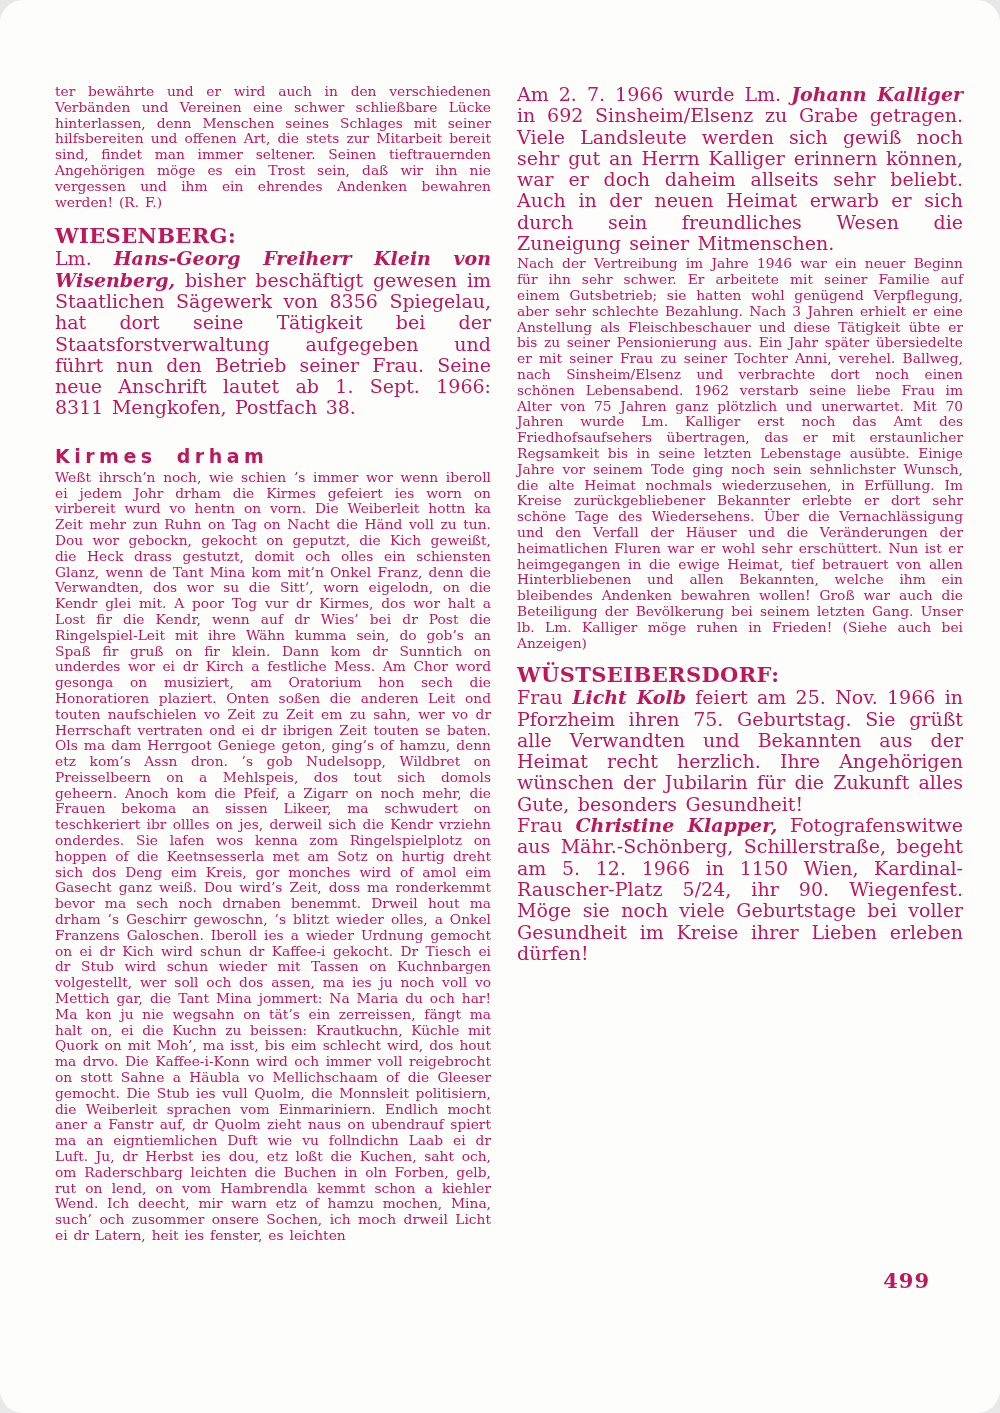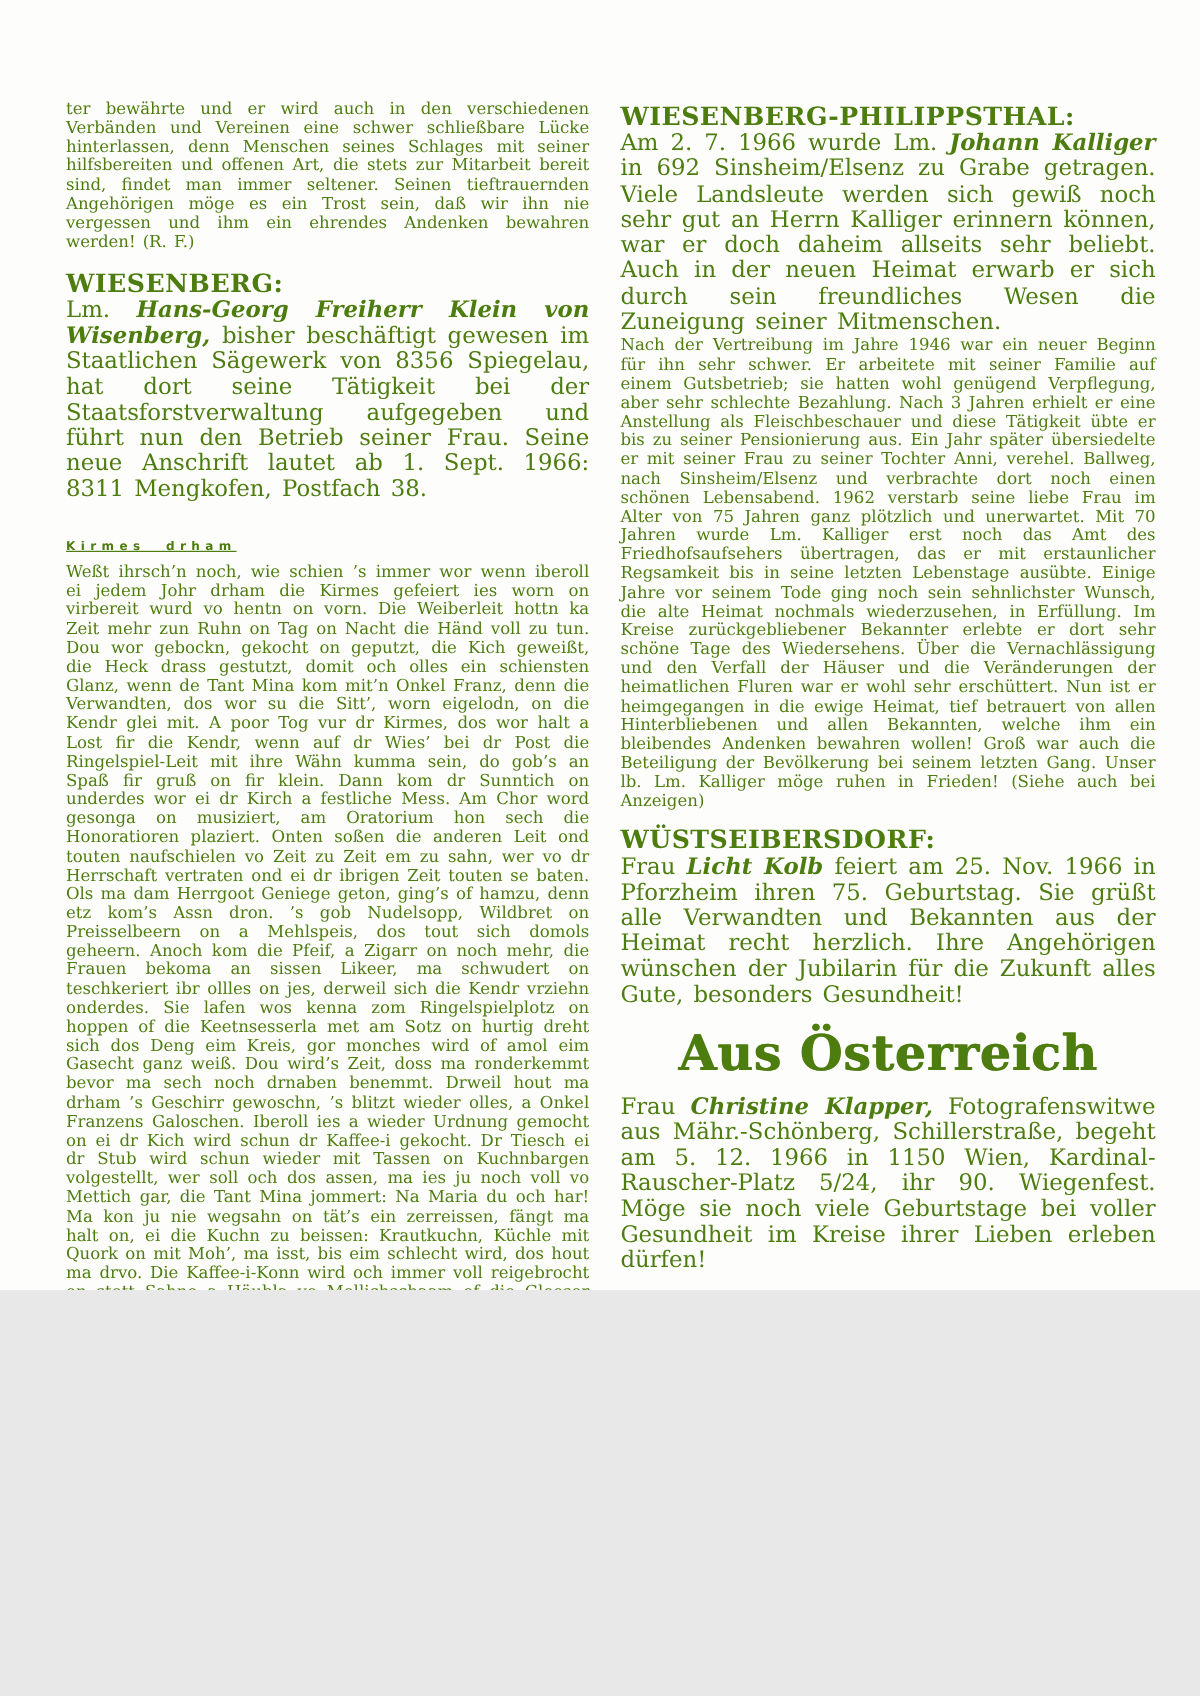--- a/index.html
+++ b/index.html
@@ -1,45 +1,46 @@
 <!DOCTYPE html>
 <html lang="de"><head>
 <meta charset="utf-8">
 <style>
   html,body{margin:0;padding:0;background:#e8e8e8;}
   .page{
     position:relative;
-    width:1000px;height:1075px;
+    width:1000px;height:1413px;
     margin:0 auto;
     background:#fdfdfb;
-    color:#4d7c0f;
+    color:#be185d;
     box-sizing:border-box;
     padding-top:84px;
     font-family:"DejaVu Serif", "Liberation Serif", serif;
     overflow:hidden;
+    border-radius:23px;
   }
   .columns{display:flex;margin-left:55px;gap:26px;}
   .col-left{width:436px;}
   .col-right{width:446px;}
   p{margin:0;}
   .just{text-align:justify;hyphens:auto;-webkit-hyphens:auto;}
   .small{font-size:13.8px;line-height:15.8px;word-spacing:1.5px;}
   .large{font-size:19px;line-height:21.3px;word-spacing:2.5px;}
   .b{font-weight:bold;font-style:italic;}
   h2.place{
     font-size:21px;font-weight:bold;margin:0;
     letter-spacing:0.4px;line-height:25px;
   }
   .mb-sect{margin-bottom:13px;}
   .mb-head{margin-bottom:3px;}
   .mb-para{margin-bottom:28px;}
   h3.kirmes{
     font-family:"DejaVu Sans","Liberation Sans",sans-serif;
-    font-size:10px;font-weight:bold;margin:0 0 5px 0;
-    letter-spacing:4.5px;word-spacing:9px;line-height:18px;text-decoration:underline;
+    font-size:19px;font-weight:bold;margin:0 0 5px 0;
+    letter-spacing:4.5px;word-spacing:9px;line-height:18px;
   }
   h1.fraktur{
     font-size:41px;font-weight:bold;margin:16px 0 12px 0;
     text-align:center;line-height:44px;
     letter-spacing:0.5px;
     text-shadow:0.6px 0 0 currentColor;
   }
   h2.sub{
     font-size:20px;font-weight:bold;margin:0 0 6px 0;line-height:24px;
   }
@@ -59,26 +60,24 @@
 
       <h2 class="place mb-head">WIESENBERG:</h2>
       <p class="large just mb-para"><span>Lm. </span><span class="b">Hans-Georg Freiherr Klein von Wisenberg,</span><span> bisher beschäftigt gewesen im Staatlichen Sägewerk von 8356 Spiegelau, hat dort seine Tätigkeit bei der Staatsforstverwaltung aufgegeben und führt nun den Betrieb seiner Frau. Seine neue Anschrift lautet ab 1. Sept. 1966: 8311 Mengkofen, Postfach 38.</span></p>
 
       <h3 class="kirmes">Kirmes drham</h3>
       <p class="small just">Weßt ihrsch’n noch, wie schien ’s immer wor wenn iberoll ei jedem Johr drham die Kirmes gefeiert ies worn on virbereit wurd vo hentn on vorn. Die Weiberleit hottn ka Zeit mehr zun Ruhn on Tag on Nacht die Händ voll zu tun. Dou wor gebockn, gekocht on geputzt, die Kich geweißt, die Heck drass gestutzt, domit och olles ein schiensten Glanz, wenn de Tant Mina kom mit’n Onkel Franz, denn die Verwandten, dos wor su die Sitt’, worn eigelodn, on die Kendr glei mit. A poor Tog vur dr Kirmes, dos wor halt a Lost fir die Kendr, wenn auf dr Wies’ bei dr Post die Ringelspiel-Leit mit ihre Wähn kumma sein, do gob’s an Spaß fir gruß on fir klein. Dann kom dr Sunntich on underdes wor ei dr Kirch a festliche Mess. Am Chor word gesonga on musiziert, am Oratorium hon sech die Honoratioren plaziert. Onten soßen die anderen Leit ond touten naufschielen vo Zeit zu Zeit em zu sahn, wer vo dr Herrschaft vertraten ond ei dr ibrigen Zeit touten se baten. Ols ma dam Herrgoot Geniege geton, ging’s of hamzu, denn etz kom’s Assn dron. ’s gob Nudelsopp, Wildbret on Preisselbeern on a Mehlspeis, dos tout sich domols geheern. Anoch kom die Pfeif, a Zigarr on noch mehr, die Frauen bekoma an sissen Likeer, ma schwudert on teschkeriert ibr ollles on jes, derweil sich die Kendr vrziehn onderdes. Sie lafen wos kenna zom Ringelspielplotz on hoppen of die Keetnsesserla met am Sotz on hurtig dreht sich dos Deng eim Kreis, gor monches wird of amol eim Gasecht ganz weiß. Dou wird’s Zeit, doss ma ronderkemmt bevor ma sech noch drnaben benemmt. Drweil hout ma drham ’s Geschirr gewoschn, ’s blitzt wieder olles, a Onkel Franzens Galoschen. Iberoll ies a wieder Urdnung gemocht on ei dr Kich wird schun dr Kaffee-i gekocht. Dr Tiesch ei dr Stub wird schun wieder mit Tassen on Kuchnbargen volgestellt, wer soll och dos assen, ma ies ju noch voll vo Mettich gar, die Tant Mina jommert: Na Maria du och har! Ma kon ju nie wegsahn on tät’s ein zerreissen, fängt ma halt on, ei die Kuchn zu beissen: Krautkuchn, Küchle mit Quork on mit Moh’, ma isst, bis eim schlecht wird, dos hout ma drvo. Die Kaffee-i-Konn wird och immer voll reigebrocht on stott Sahne a Häubla vo Mellichschaam of die Gleeser gemocht. Die Stub ies vull Quolm, die Monnsleit politisiern, die Weiberleit sprachen vom Einmariniern. Endlich mocht aner a Fanstr auf, dr Quolm zieht naus on ubendrauf spiert ma an eigntiemlichen Duft wie vu follndichn Laab ei dr Luft. Ju, dr Herbst ies dou, etz loßt die Kuchen, saht och, om Raderschbarg leichten die Buchen in oln Forben, gelb, rut on lend, on vom Hambrendla kemmt schon a kiehler Wend. Ich deecht, mir warn etz of hamzu mochen, Mina, such’ och zusommer onsere Sochen, ich moch drweil Licht ei dr Latern, heit ies fenster, es leichten</p>
     </div>
 
     <div class="col-right">
 
-      <h2 class="place mb-head">WIESENBERG-PHILIPPSTHAL:</h2>
       <p class="large just" style="margin-bottom:2px;"><span>Am 2. 7. 1966 wurde Lm. </span><span class="b">Johann Kalliger</span><span> in 692 Sinsheim/Elsenz zu Grabe getragen. Viele Landsleute werden sich gewiß noch sehr gut an Herrn Kalliger erinnern können, war er doch daheim allseits sehr beliebt. Auch in der neuen Heimat erwarb er sich durch sein freundliches Wesen die Zuneigung seiner Mitmenschen.</span></p>
       <p class="small just" style="margin-bottom:11px;">Nach der Vertreibung im Jahre 1946 war ein neuer Beginn für ihn sehr schwer. Er arbeitete mit seiner Familie auf einem Gutsbetrieb; sie hatten wohl genügend Verpflegung, aber sehr schlechte Bezahlung. Nach 3 Jahren erhielt er eine Anstellung als Fleischbeschauer und diese Tätigkeit übte er bis zu seiner Pensionierung aus. Ein Jahr später übersiedelte er mit seiner Frau zu seiner Tochter Anni, verehel. Ballweg, nach Sinsheim/Elsenz und verbrachte dort noch einen schönen Lebensabend. 1962 verstarb seine liebe Frau im Alter von 75 Jahren ganz plötzlich und unerwartet. Mit 70 Jahren wurde Lm. Kalliger erst noch das Amt des Friedhofsaufsehers übertragen, das er mit erstaunlicher Regsamkeit bis in seine letzten Lebenstage ausübte. Einige Jahre vor seinem Tode ging noch sein sehnlichster Wunsch, die alte Heimat nochmals wiederzusehen, in Erfüllung. Im Kreise zurückgebliebener Bekannter erlebte er dort sehr schöne Tage des Wiedersehens. Über die Vernachlässigung und den Verfall der Häuser und die Veränderungen der heimatlichen Fluren war er wohl sehr erschüttert. Nun ist er heimgegangen in die ewige Heimat, tief betrauert von allen Hinterbliebenen und allen Bekannten, welche ihm ein bleibendes Andenken bewahren wollen! Groß war auch die Beteiligung der Bevölkerung bei seinem letzten Gang. Unser lb. Lm. Kalliger möge ruhen in Frieden! (Siehe auch bei Anzeigen)</p>
 
       <h2 class="place mb-head">WÜSTSEIBERSDORF:</h2>
       <p class="large just"><span>Frau </span><span class="b">Licht Kolb</span><span> feiert am 25. Nov. 1966 in Pforzheim ihren 75. Geburtstag. Sie grüßt alle Verwandten und Bekannten aus der Heimat recht herzlich. Ihre Angehörigen wünschen der Jubilarin für die Zukunft alles Gute, besonders Gesundheit!</span></p>
 
-      <h1 class="fraktur">Aus Österreich</h1>
       <p class="large just"><span>Frau </span><span class="b">Christine Klapper,</span><span> Fotografenswitwe aus Mähr.-Schönberg, Schillerstraße, begeht am 5. 12. 1966 in 1150 Wien, Kardinal-Rauscher-Platz 5/24, ihr 90. Wiegenfest. Möge sie noch viele Geburtstage bei voller Gesundheit im Kreise ihrer Lieben erleben dürfen!</span></p>
     </div>
   </div>
 
   <div class="pagenum">499</div>
 </div>
 
 </body></html>

